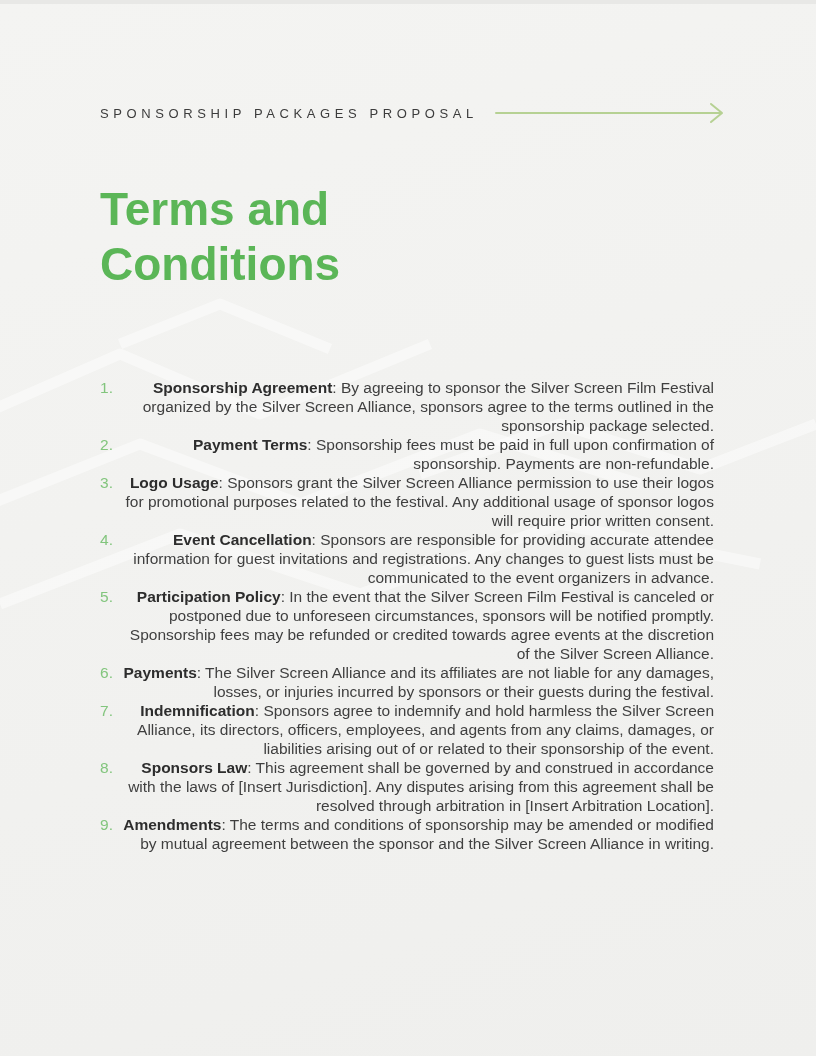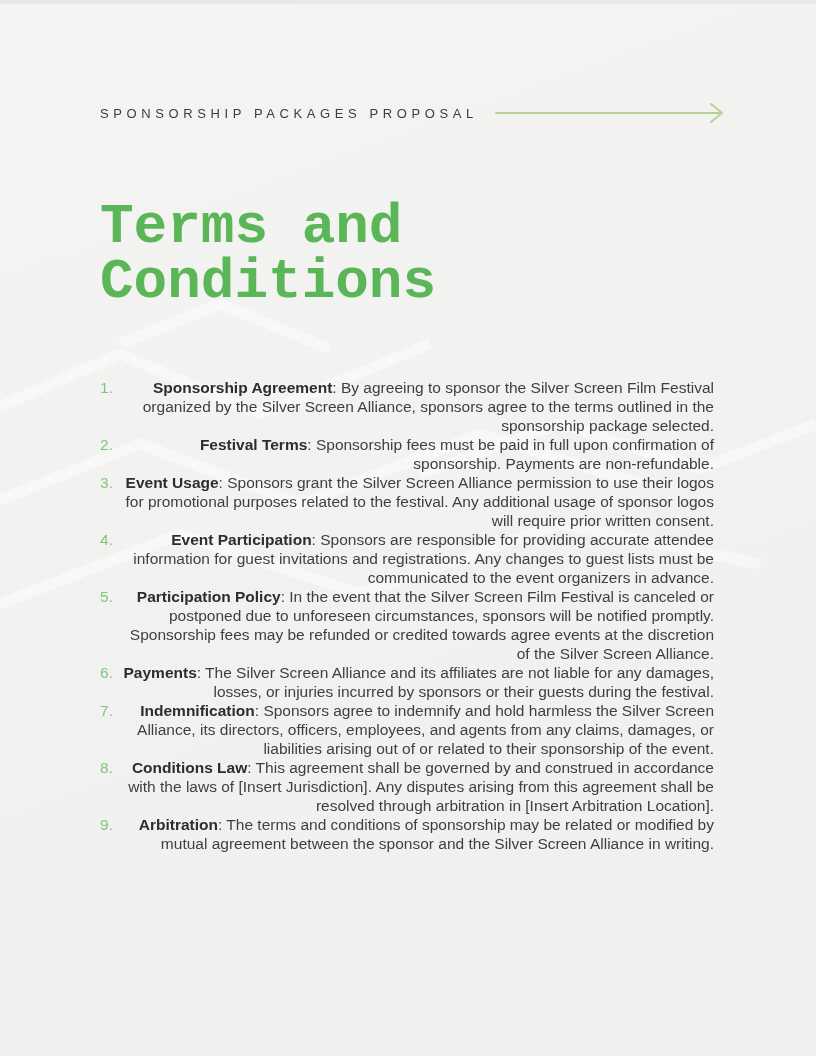--- a/index.html
+++ b/index.html
@@ -34,26 +34,26 @@
     white-space: nowrap;
   }
   .arrow {
     margin-left: 16px;
     flex: 0 0 auto;
     display: block;
   }
   .title {
     position: absolute;
     left: 100px;
-    top: 196px;
+    top: 178px;
     margin: 0;
     width: 380px;
-    font-family: Liberation Mono, monospace;
+    font-family: Liberation Sans, sans-serif;
     font-weight: 700;
-    font-size: 56px;
+    font-size: 46px;
     line-height: 55px;
     color: #5bb657;
     letter-spacing: 0px;
   }
   .terms {
     position: absolute;
     left: 100px;
     top: 374px;
     width: 614px;
     margin: 0;
@@ -102,23 +102,23 @@
         <line x1="2" y1="13" x2="227" y2="13"></line>
         <path d="M217 4 L228 13 L217 22"></path>
       </g>
     </svg>
   </header>
 
   <h1 class="title">Terms and Conditions</h1>
 
   <ol class="terms">
     <li><span class="term-label">Sponsorship Agreement</span><span class="term-body">: By agreeing to sponsor the Silver Screen Film Festival organized by the Silver Screen Alliance, sponsors agree to the terms outlined in the sponsorship package selected.</span></li>
-    <li><span class="term-label">Festival Terms</span><span class="term-body">: Sponsorship fees must be paid in full upon confirmation of sponsorship. Payments are non-refundable.</span></li>
-    <li><span class="term-label">Event Usage</span><span class="term-body">: Sponsors grant the Silver Screen Alliance permission to use their logos for promotional purposes related to the festival. Any additional usage of sponsor logos will require prior written consent.</span></li>
-    <li><span class="term-label">Event Participation</span><span class="term-body">: Sponsors are responsible for providing accurate attendee information for guest invitations and registrations. Any changes to guest lists must be communicated to the event organizers in advance.</span></li>
+    <li><span class="term-label">Payment Terms</span><span class="term-body">: Sponsorship fees must be paid in full upon confirmation of sponsorship. Payments are non-refundable.</span></li>
+    <li><span class="term-label">Logo Usage</span><span class="term-body">: Sponsors grant the Silver Screen Alliance permission to use their logos for promotional purposes related to the festival. Any additional usage of sponsor logos will require prior written consent.</span></li>
+    <li><span class="term-label">Event Cancellation</span><span class="term-body">: Sponsors are responsible for providing accurate attendee information for guest invitations and registrations. Any changes to guest lists must be communicated to the event organizers in advance.</span></li>
     <li><span class="term-label">Participation Policy</span><span class="term-body">: In the event that the Silver Screen Film Festival is canceled or postponed due to unforeseen circumstances, sponsors will be notified promptly. Sponsorship fees may be refunded or credited towards agree events at the discretion of the Silver Screen Alliance.</span></li>
     <li><span class="term-label">Payments</span><span class="term-body">: The Silver Screen Alliance and its affiliates are not liable for any damages, losses, or injuries incurred by sponsors or their guests during the festival.</span></li>
     <li><span class="term-label">Indemnification</span><span class="term-body">: Sponsors agree to indemnify and hold harmless the Silver Screen Alliance, its directors, officers, employees, and agents from any claims, damages, or liabilities arising out of or related to their sponsorship of the event.</span></li>
-    <li><span class="term-label">Conditions Law</span><span class="term-body">: This agreement shall be governed by and construed in accordance with the laws of [Insert Jurisdiction]. Any disputes arising from this agreement shall be resolved through arbitration in [Insert Arbitration Location].</span></li>
-    <li><span class="term-label">Arbitration</span><span class="term-body">: The terms and conditions of sponsorship may be related or modified by mutual agreement between the sponsor and the Silver Screen Alliance in writing.</span></li>
+    <li><span class="term-label">Sponsors Law</span><span class="term-body">: This agreement shall be governed by and construed in accordance with the laws of [Insert Jurisdiction]. Any disputes arising from this agreement shall be resolved through arbitration in [Insert Arbitration Location].</span></li>
+    <li><span class="term-label">Amendments</span><span class="term-body">: The terms and conditions of sponsorship may be amended or modified by mutual agreement between the sponsor and the Silver Screen Alliance in writing.</span></li>
   </ol>
 
 </div>
 
 </body></html>

